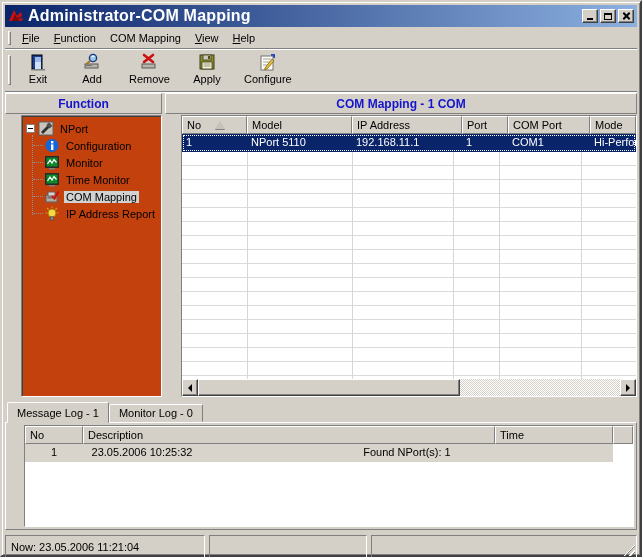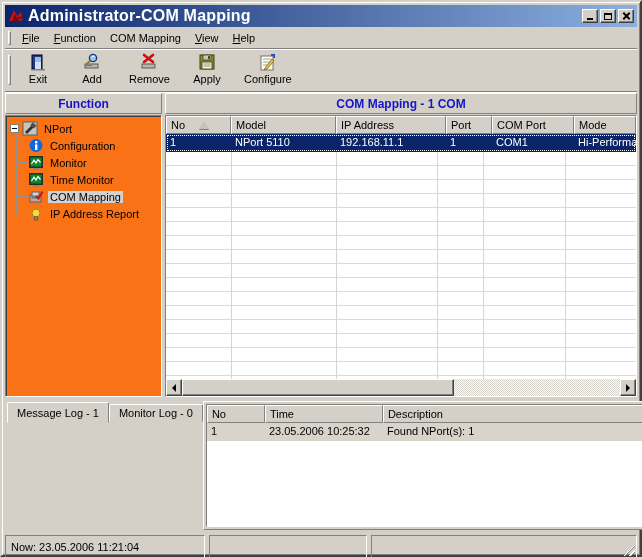--- a/index.html
+++ b/index.html
@@ -71,22 +71,23 @@
   .panel { display:flex; flex-direction:column; }
   .panel-header {
     height:21px; flex:none; display:flex; align-items:center; justify-content:center;
     background:#d4d0c8; font-weight:bold; font-size:12px; color:#1414cc;
     border:1px solid; border-color:#fff #808080 #808080 #fff;
   }
   .left-panel { width:157px; flex:none; }
   .right-panel { flex:1; min-width:0; }
 
   .sunken-white {
-    background:#f97316; border:1px solid; border-color:#808080 #fff #fff #808080;
+    background:#c2410c; border:1px solid; border-color:#808080 #fff #fff #808080;
     box-shadow: inset 1px 1px 0 #404040;
+    margin-left: 16px;
   }
 
   
   .tree { flex:1; margin-top:1px; padding:4px 2px 2px 4px; overflow:hidden; }
   .tree-row { display:flex; align-items:center; height:17px; white-space:nowrap; }
   .expand-box {
     width:9px; height:9px; flex:none; background:#fff; border:1px solid #808080;
     position:relative; margin-right:3px;
   }
   .expand-box::before { content:""; position:absolute; left:1px; right:1px; top:3px; height:1px; background:#000; }
@@ -149,21 +150,21 @@
       linear-gradient(45deg,#d4d0c8 25%,transparent 25%,transparent 75%,#d4d0c8 75%);
     background-size:2px 2px; background-position:0 0,1px 1px;
   }
   .sb-thumb {
     position:absolute; left:0; top:0; height:17px; width:62%;
     background:#d4d0c8; border:1px solid; border-color:#fff #404040 #404040 #fff;
     box-shadow: inset -1px -1px 0 #808080;
   }
 
   
-  .log-panel { flex:none; height:129px; margin-top:4px; display:flex; flex-direction:row; }
+  .log-panel { flex:none; height:129px; margin-top:4px; display:flex; flex-direction:column;text-align:center; }
   .tabbar { height:21px; flex:none; display:flex; align-items:flex-end; padding-left:2px; position:relative; z-index:2; }
   .tab {
     display:flex; align-items:center; padding:0 9px; white-space:nowrap; cursor:default;
     background:#d4d0c8;
     border:1px solid; border-color:#fff #808080 transparent #fff;
     border-top-left-radius:2px; border-top-right-radius:2px;
   }
   .tab.active { height:21px; margin-bottom:-1px; z-index:3; }
   .tab.inactive { height:18px; }
   .log-body {
@@ -404,25 +405,25 @@
       <div class="tab inactive">
           <span>Monitor Log - 0</span>
         </div>
     </div>
     <div class="log-body">
       <div class="log-table sunken-white">
         <div class="log-header">
           <div class="gh-cell l0">
               <span>No</span>
             </div>
+          <div class="gh-cell l2">
+              <span>Description</span>
+            </div>
           <div class="gh-cell l1">
               <span>Time</span>
-            </div>
-          <div class="gh-cell l2">
-              <span>Description</span>
             </div>
           <div class="gh-cell l3"></div>
         </div>
         <div class="log-row">
           <div class="lr-cell l0">1</div>
           <div class="lr-cell l1">23.05.2006 10:25:32</div>
           <div class="lr-cell l2">Found NPort(s): 1</div>
           <div class="lr-cell l3 blank"></div>
         </div>
         <div class="log-rest"></div>

